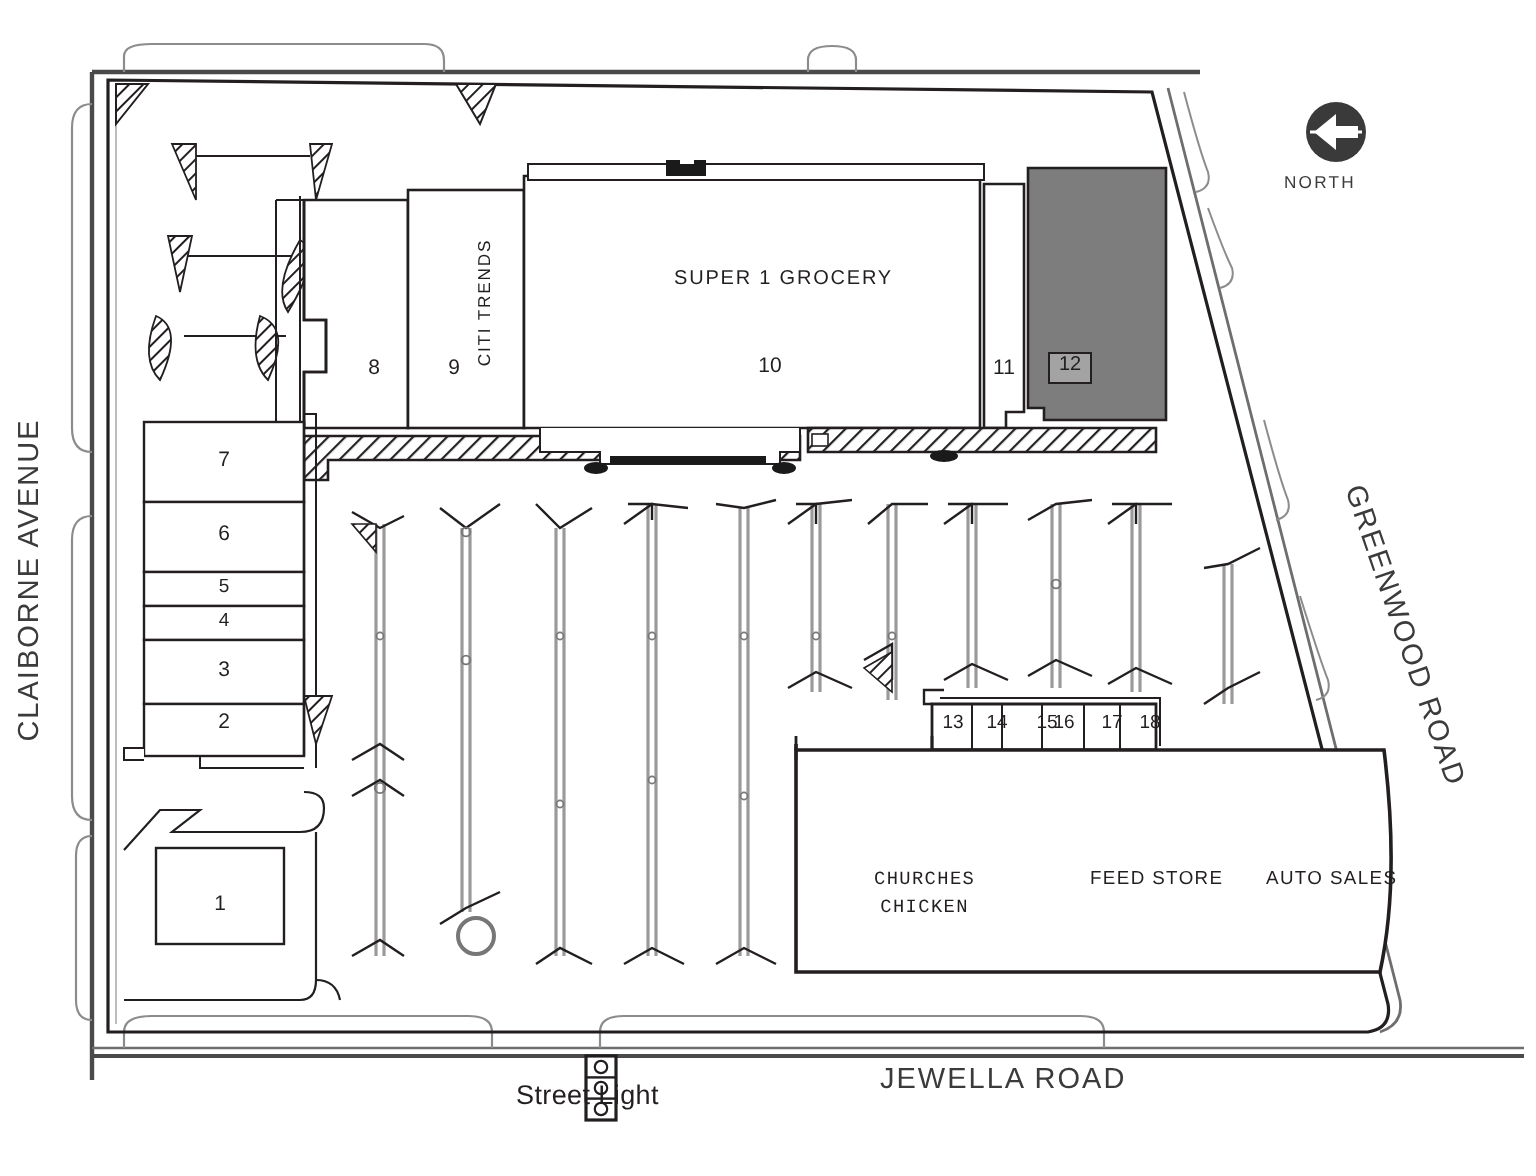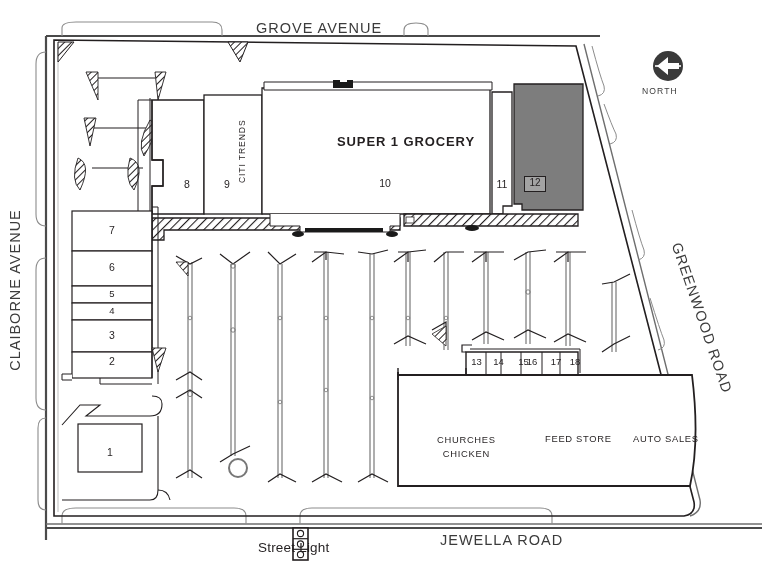--- a/index.html
+++ b/index.html
@@ -23,33 +23,33 @@
   #claiborne-avenue-label{
     left:-75px;top:282px;width:180px;text-align:center;
     transform:rotate(-90deg);transform-origin:center center;
   }
   #greenwood-road-label{
     left:612px;top:310px;width:180px;text-align:center;
     transform:rotate(71deg);transform-origin:center center;
   }
 
   
-  .tenant{font-size:13px;letter-spacing:.9px;color:#231f20;font-weight:bold;}
+  .tenant{font-size:10px;letter-spacing:.9px;color:#231f20;}
   #super1-grocery-label{left:337px;top:134px;}
   #citi-trends-label{
     left:202px;top:146px;width:80px;text-align:center;
     transform:rotate(-90deg);transform-origin:center center;
     font-size:8.6px;letter-spacing:.9px;line-height:10.5px;
   }
   .unum{
     position:absolute;font-size:10.5px;color:#231f20;text-align:center;
   }
   .unum.small{font-size:9.5px;}
   .owner{font-size:9.4px;letter-spacing:.7px;color:#231f20;}
-  #churches-chicken-label{left:437px;top:433px;text-align:center;line-height:14px;}
+  #churches-chicken-label{left:437px;top:433px;text-align:center;line-height:14px;font-family:Liberation Mono, monospace;}
   #feed-store-label{left:545px;top:433px;}
   #auto-sales-label{left:633px;top:433px;text-align:right;}
   #owned-by-others-label{
     left:487px;top:456px;font-size:20px;letter-spacing:.4px;color:#231f20;
   }
 
   
   #north-label{left:642px;top:86px;font-size:8.6px;letter-spacing:1.1px;color:#3b3b3b;}
 
   
@@ -327,21 +327,20 @@
       <rect x="293" y="528" width="15" height="32" fill="#ffffff" stroke="#231f20" stroke-width="1.6"></rect>
       <line x1="293" y1="538.7" x2="308" y2="538.7" stroke="#231f20" stroke-width="1.2"></line>
       <line x1="293" y1="549.3" x2="308" y2="549.3" stroke="#231f20" stroke-width="1.2"></line>
       <circle cx="300.5" cy="533.5" r="3.1" fill="#ffffff" stroke="#231f20" stroke-width="1.1"></circle>
       <circle cx="300.5" cy="544" r="3.1" fill="#ffffff" stroke="#231f20" stroke-width="1.1"></circle>
       <circle cx="300.5" cy="554.5" r="3.1" fill="#ffffff" stroke="#231f20" stroke-width="1.1"></circle>
     </g>
 
   </svg>
 
-  <div class="lbl street" id="grove-avenue-label">GROVE AVENUE</div>
   <div class="lbl street" id="claiborne-avenue-label">CLAIBORNE AVENUE</div>
   <div class="lbl street" id="greenwood-road-label">GREENWOOD ROAD</div>
   <div class="lbl street" id="jewella-road-label">JEWELLA ROAD</div>
 
   <div class="lbl" id="north-label">NORTH</div>
 
   <div class="lbl" id="street-light-label">Street Light</div>
 
   <div class="lbl tenant" id="super1-grocery-label">SUPER 1 GROCERY</div>
   <div class="lbl" id="citi-trends-label">CITI TRENDS</div>

